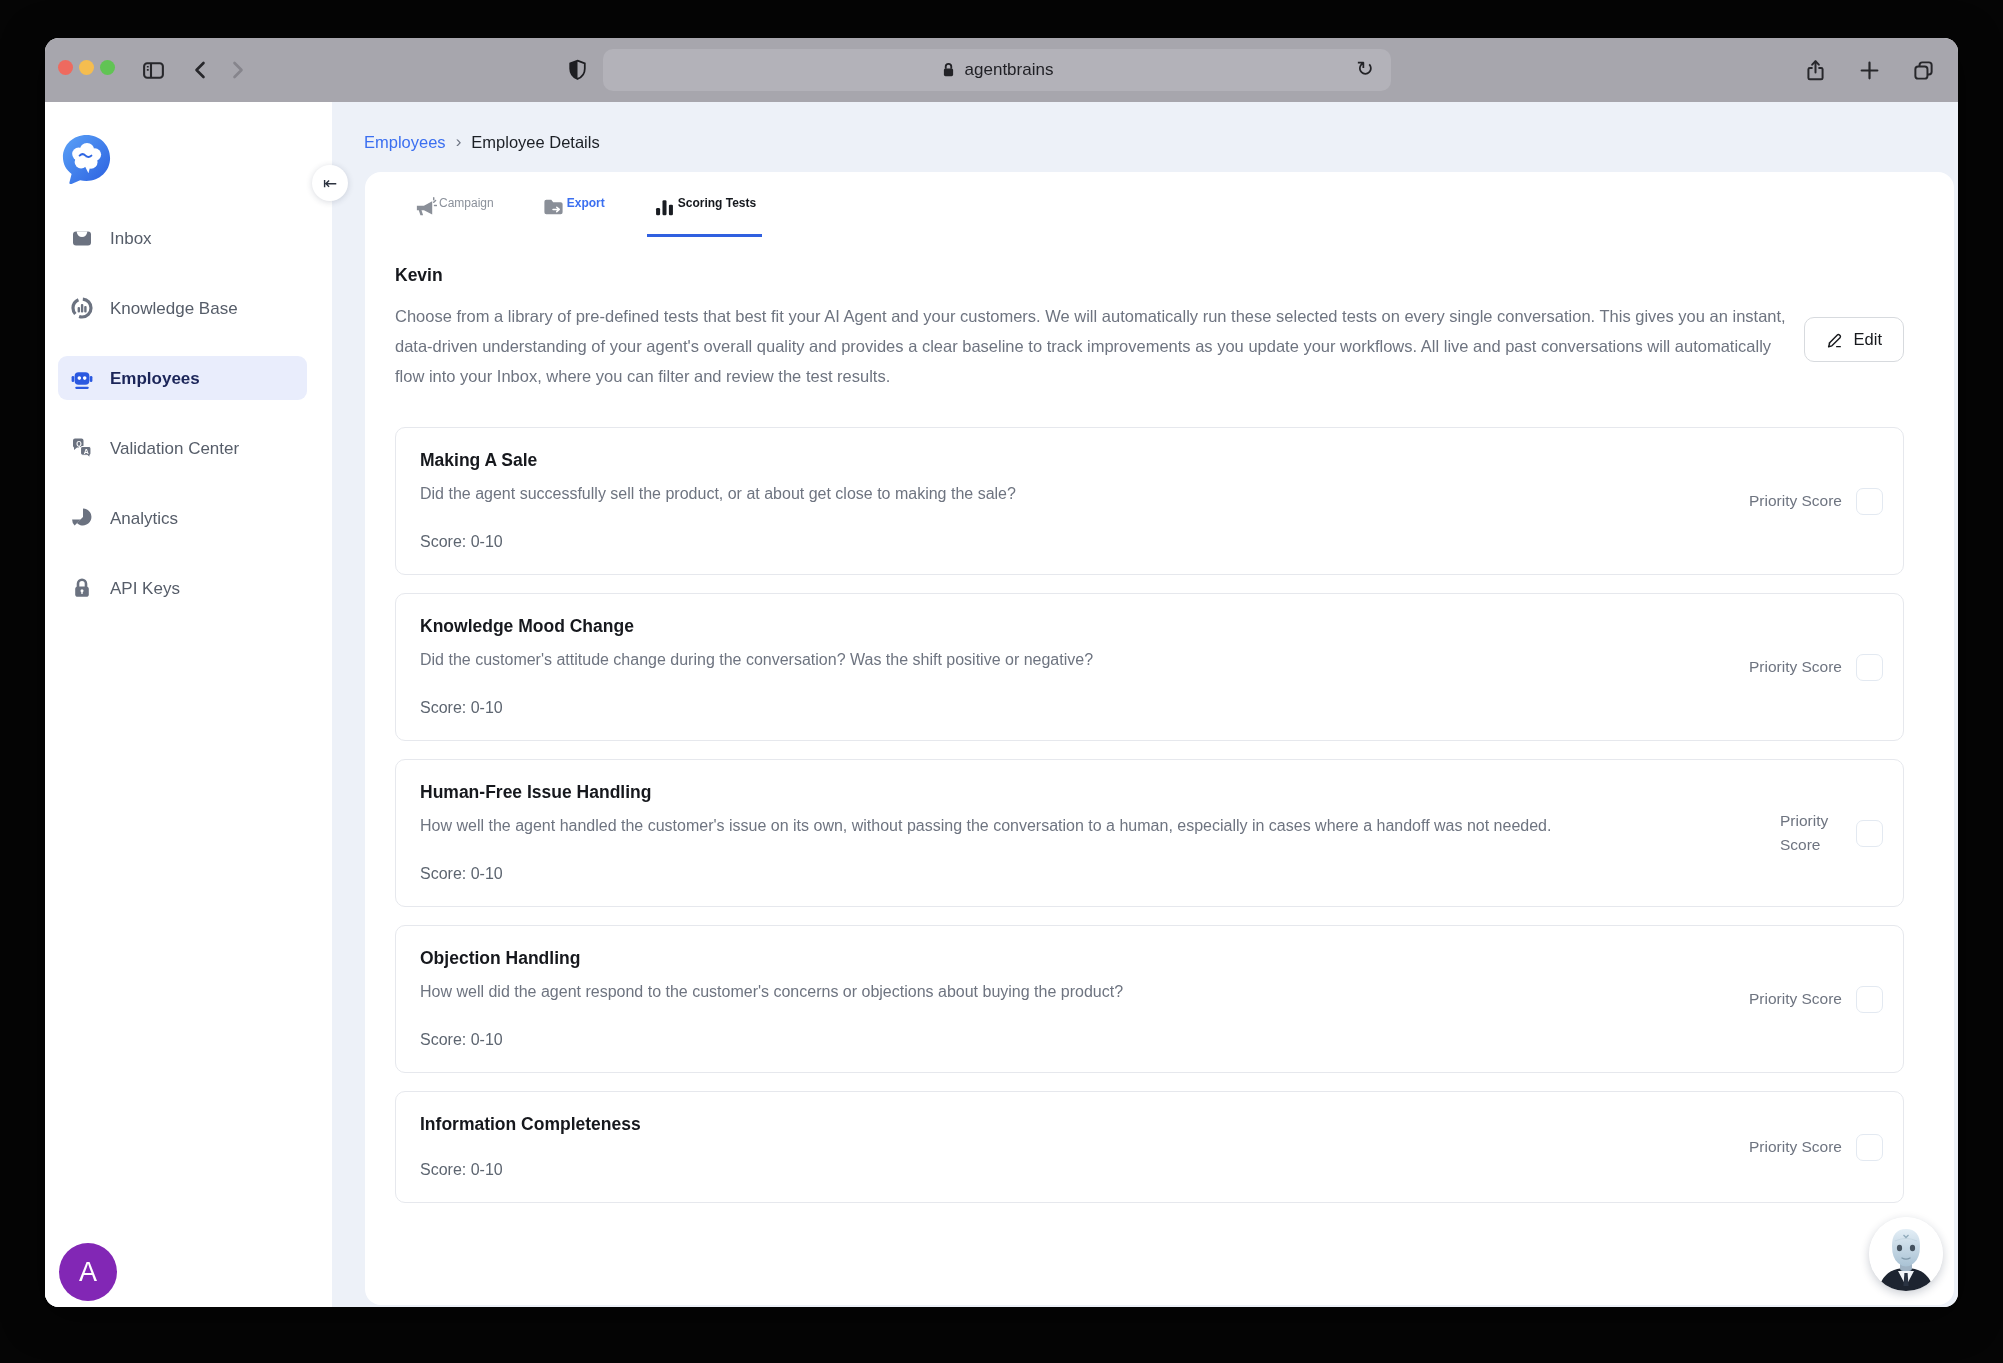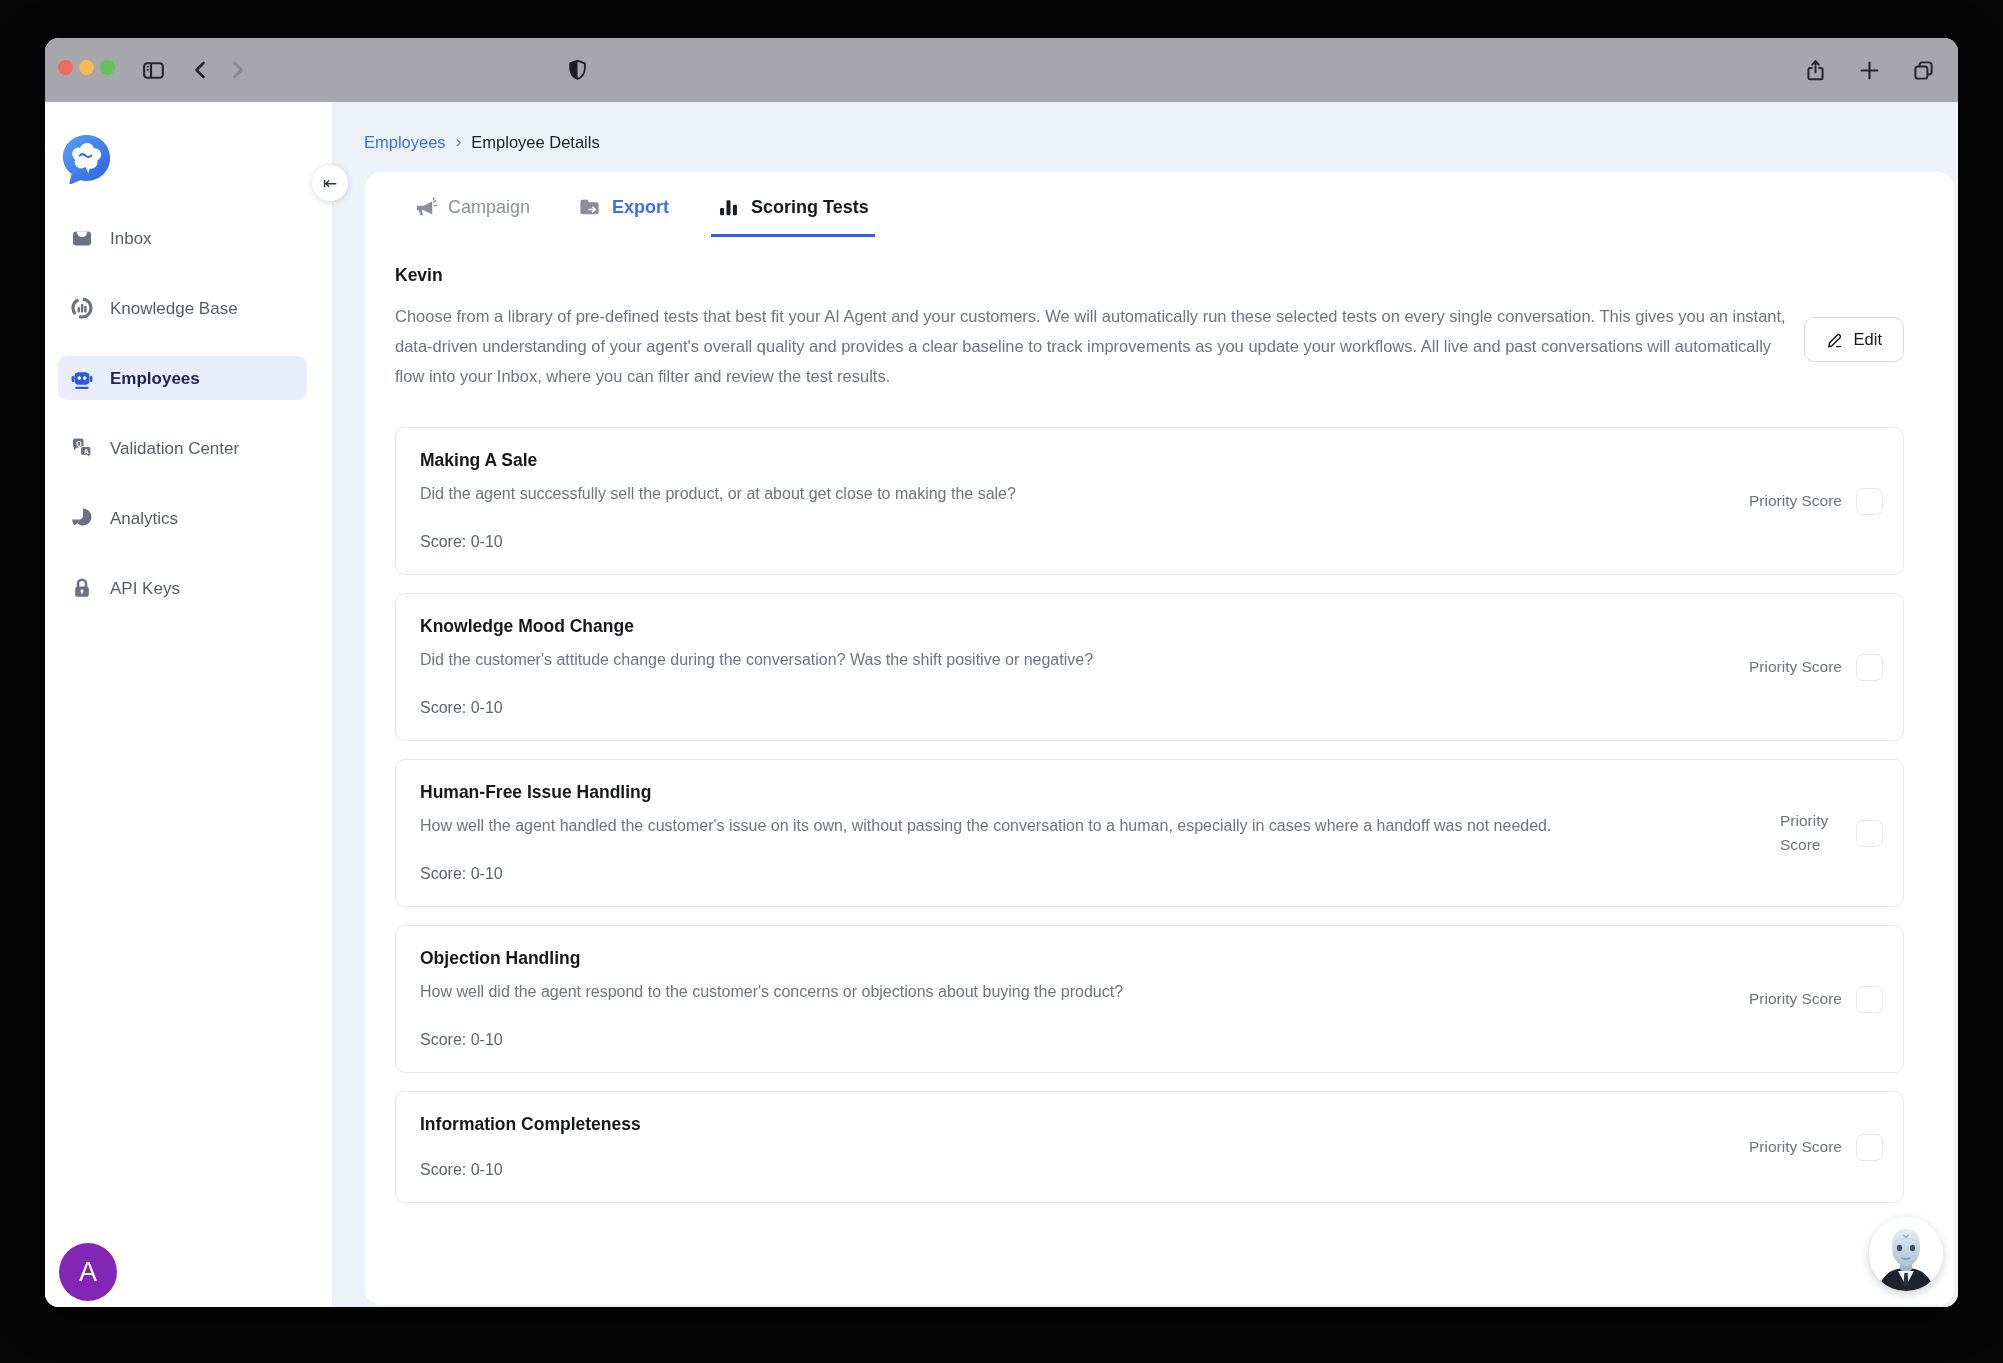--- a/index.html
+++ b/index.html
@@ -58,21 +58,21 @@
   .breadcrumb { display:flex; align-items:center; gap:10px; font-size:16.5px; padding:10px 0 14px 6px; flex:0 0 auto; }
   .bc-link { color:#3b6ff0; cursor:pointer; }
   .bc-sep { color:#6e7583; font-size:17px; }
   .bc-current { color:#1c2026; }
   .panel {
     flex:1; margin:6px 0 0 7px; background:#fff; border-radius:16px;
     position:relative; padding:0 50px 0 30px; min-height:0;
   }
   
   .tabbar { display:flex; gap:36px; padding-top:24px; margin-left:13px; }
-  .tab { display:flex; align-items:center; gap:11px; padding:0 6px 15px 6px; font-size:18px; color:#8b919b; cursor:pointer; border-bottom:3px solid transparent; }
+  .tab { display:flex; align-items:flex-start; gap:2px; padding:0 6px 15px 6px; font-size:12px; color:#8b919b; cursor:pointer; border-bottom:3px solid transparent; }
   .tab .ticon { width:23px; height:23px; display:flex; align-items:center; justify-content:center; }
   .tab.blue { color:#3b6ff0; font-weight:bold; }
   .tab.active { color:#15181d; font-weight:bold; border-bottom-color:#3060e0; }
   .agent-name { margin-top:28px; font-size:17.5px; font-weight:bold; color:#16181d; }
   .intro { margin-top:15px; max-width:1396px; font-size:16.5px; line-height:30px; color:#6e7480; }
   .edit-btn {
     position:absolute; top:145px; right:50px; display:flex; align-items:center; gap:9px;
     background:#fff; border:1.5px solid #d7dade; border-radius:10px; padding:12px 21px;
     font-size:16.5px; color:#17191d; cursor:pointer; font-family:inherit;
   }
@@ -137,20 +137,30 @@
 
     <button class="tb-btn tb-shield">
       <span>
         <svg width="25" height="25" viewBox="0 0 24 24">
           <path d="M12 2.6 L19 5.1 v5.2 c0 4.8 -2.9 8.2 -7 9.8 c-4.1 -1.6 -7 -5 -7 -9.8 V5.1 Z" fill="none" stroke="#1e1e22" stroke-width="1.7"></path>
           <path d="M12 2.6 L5 5.1 v5.2 c0 4.8 2.9 8.2 7 9.8 Z" fill="#1e1e22"></path>
         </svg>
       </span>
     </button>
 
+    <div class="urlfield">
+      <span>
+        <svg width="15" height="16" viewBox="0 0 24 26">
+          <path d="M7.5 11 V7.5 a4.5 4.5 0 0 1 9 0 V11" fill="none" stroke="#232327" stroke-width="3"></path>
+          <rect x="4.5" y="10.5" width="15" height="12.5" rx="2.5" fill="#232327"></rect>
+        </svg>
+      </span>
+      <span>agentbrains</span>
+      <button class="reload"><span>↻</span></button>
+    </div>
 
     <button class="tb-btn tb-share">
       <span>
         <svg width="25" height="25" viewBox="0 0 24 24" fill="none" stroke="#27272b" stroke-width="1.9" stroke-linecap="round" stroke-linejoin="round">
           <path d="M8.5 9.5 H6.6 a1.4 1.4 0 0 0 -1.4 1.4 v8.2 a1.4 1.4 0 0 0 1.4 1.4 h10.8 a1.4 1.4 0 0 0 1.4 -1.4 v-8.2 a1.4 1.4 0 0 0 -1.4 -1.4 H15.5"></path>
           <line x1="12" y1="14" x2="12" y2="3.4"></line>
           <polyline points="8.8,6.4 12,3.1 15.2,6.4"></polyline>
         </svg>
       </span>
     </button>

